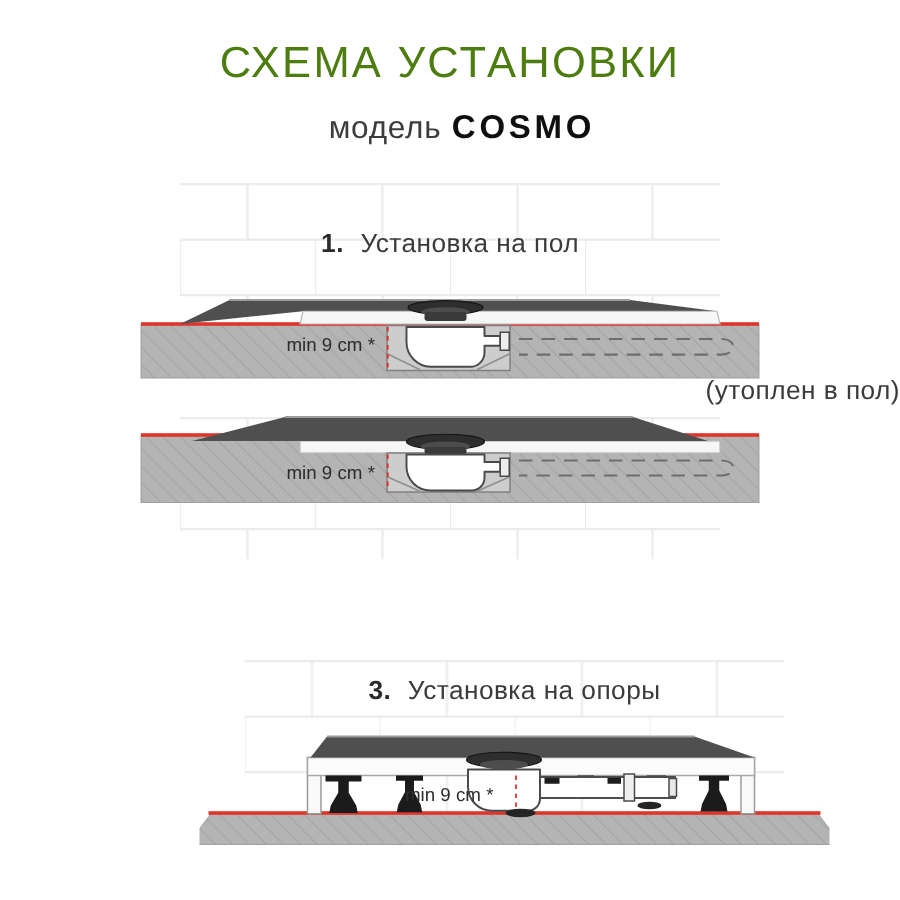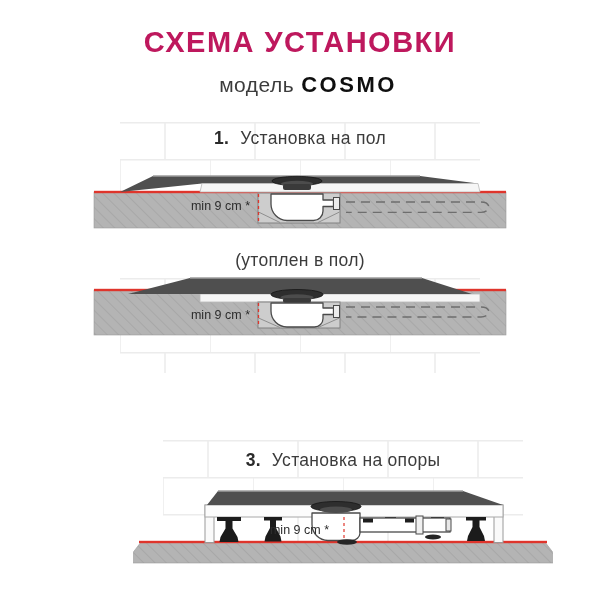--- a/index.html
+++ b/index.html
@@ -7,22 +7,22 @@
   .page {
     position:relative;
     width:600px; height:600px;
     margin:0 auto;
     background:#ffffff;
     font-family:"Liberation Sans", sans-serif;
     overflow:hidden;
   }
   .header { text-align:center; padding-top:26px; position:relative; z-index:3; }
   .main-title {
-    font-size:29px; font-weight:700; letter-spacing:1.5px;
-    color:#be185d;
+    font-size:29px; font-weight:400; letter-spacing:1.5px;
+    color:#4d7c0f;
   }
   .subtitle { margin-top:13px; font-size:21px; color:#3c3c3c; letter-spacing:0.5px;padding-left:16px; }
   .model-name {
     font-weight:800; font-size:22px; letter-spacing:2.5px;
     color:#0f0f0f; margin-left:7px;
   }
   .scheme-section { position:absolute; left:0; width:600px; }
   #section-1 { top:100px; height:150px; }
   #section-2 { top:250px; height:150px; }
   #section-3 { top:400px; height:200px;margin-left:43px; }
@@ -31,25 +31,25 @@
   #section-2 .tile-bg { top:28px; }
   #section-3 .tile-bg { top:40px; }
   .section-heading {
     position:relative; z-index:2;
     text-align:center; font-size:17.5px; line-height:21px;
     color:#3b3b3b; letter-spacing:0.3px; font-weight:400;
   }
   .section-number { font-weight:700; color:#2a2a2a; margin-right:11px; }
   .section-subtitle {
     position:relative; z-index:2;
-    text-align:center; font-size:17.5px; line-height:21px;
+    text-align:right; font-size:17.5px; line-height:21px;
     color:#3b3b3b; letter-spacing:0.3px;
   }
   .section-subtitle:empty { display:none; }
-  #section-1 .section-heading { margin-top:28px; }
+  #section-1 .section-heading { margin-top:52px; }
   #section-2 .section-heading { margin-top:36px; }
   #section-3 .section-heading { margin-top:50px; }
   .diagram { position:relative; z-index:2; display:block; margin:0 auto; }
   #section-1 .diagram { margin-top:21px; }
   #section-2 .diagram { margin-top:2px; }
   #section-3 .diagram { margin-top:14px; }
   svg text { font-family:"Liberation Sans", sans-serif; }
 </style>
 </head>
 <body>

